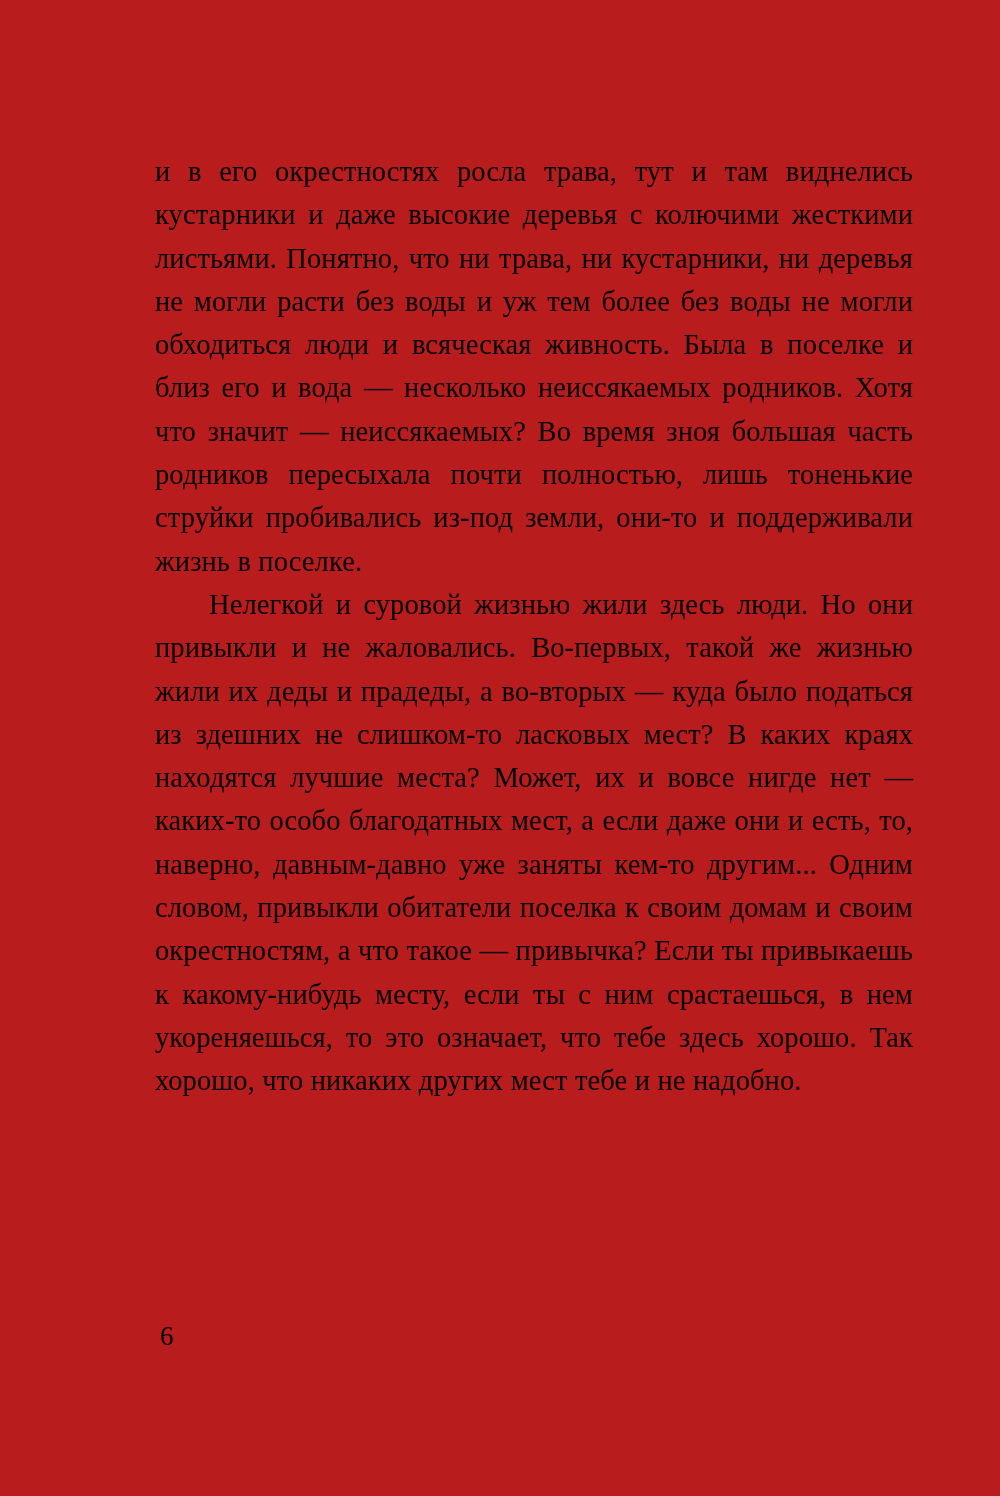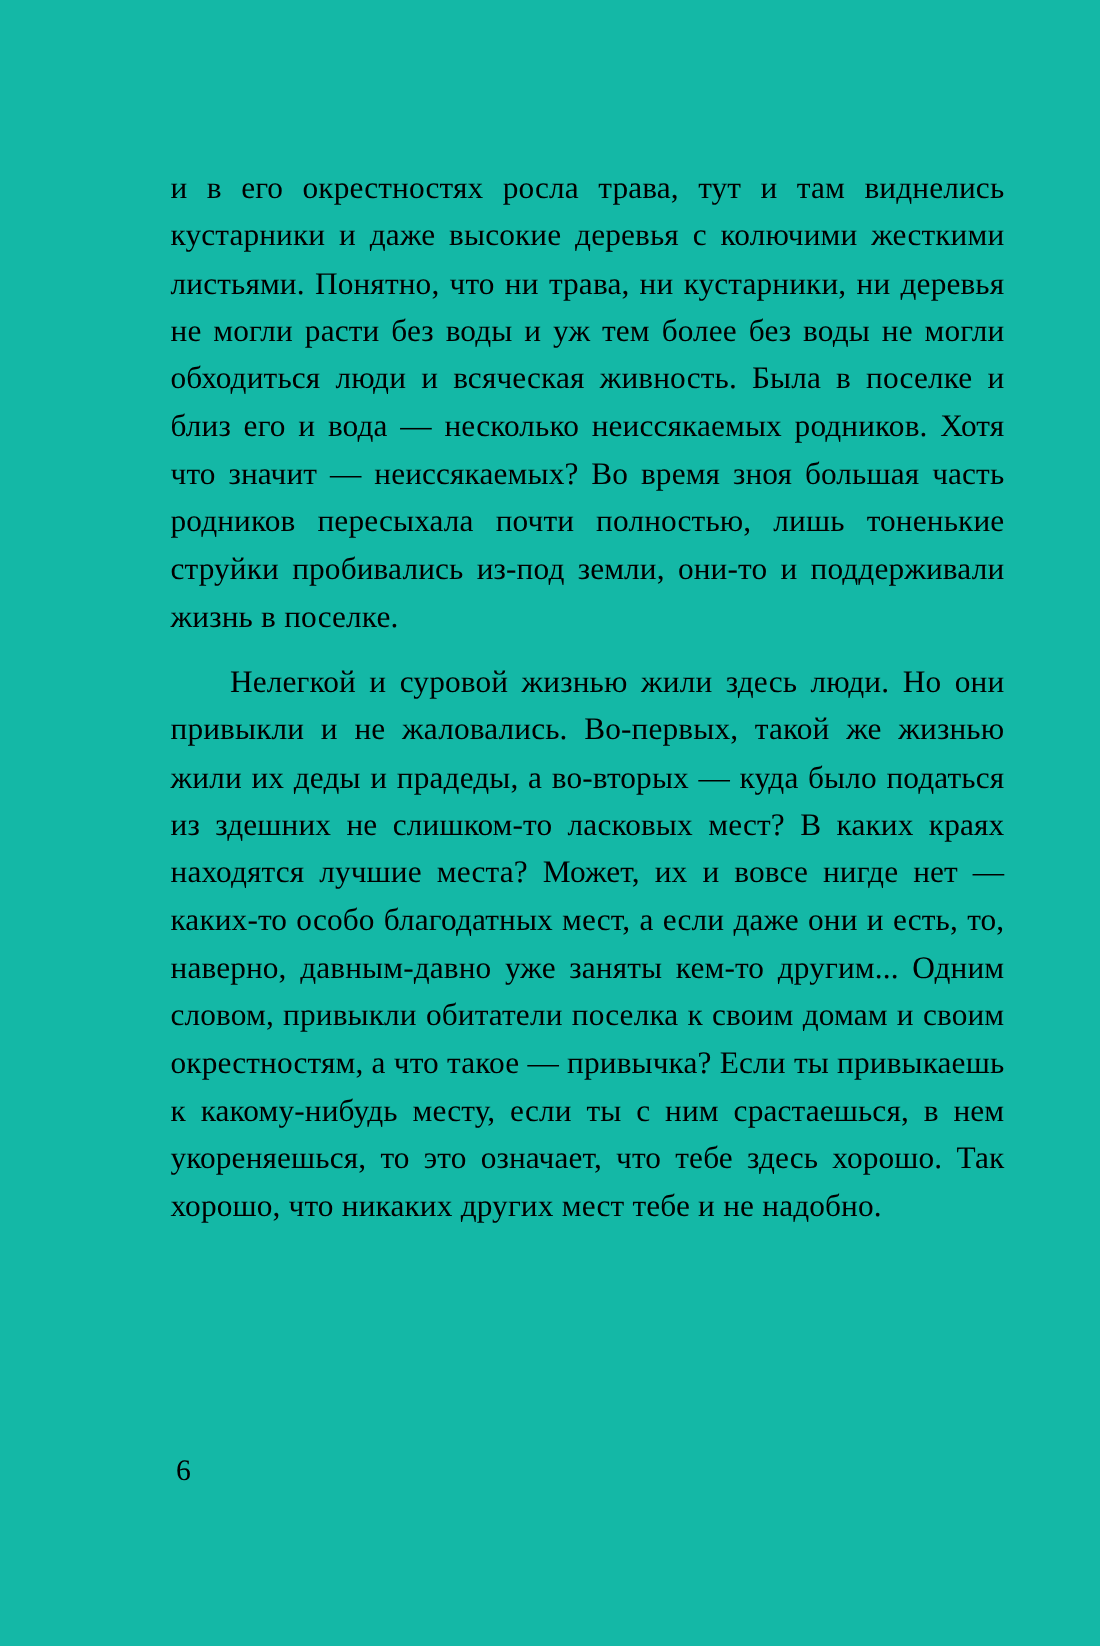--- a/index.html
+++ b/index.html
@@ -14,40 +14,40 @@
     overflow: hidden;
     font-family: "Liberation Serif", serif;
     color: #000000;
   }
   .page {
     position: absolute;
     left: 0;
     top: 0;
     width: 1000px;
     height: 1496px;
-    background: #14b8a6;
+    background: #b91c1c;
   }
   .text-block {
     position: absolute;
     left: 155px;
     top: 150px;
     width: 758px;
   }
   .para {
     margin: 0;
     font-size: 28.5px;
     line-height: 43.3px;
     text-align: justify;
     text-justify: inter-word;
     hyphens: manual;
     letter-spacing: 0.1px;
     word-spacing: 0.2px;
   }
   .para + .para {
-    margin-top: 16px;
+    margin-top: 0;
     font-family: Liberation Serif, serif;
   }
   .indent {
     text-indent: 54px;
   }
   .folio {
     position: absolute;
     left: 160px;
     top: 1320px;
     font-size: 27px;

